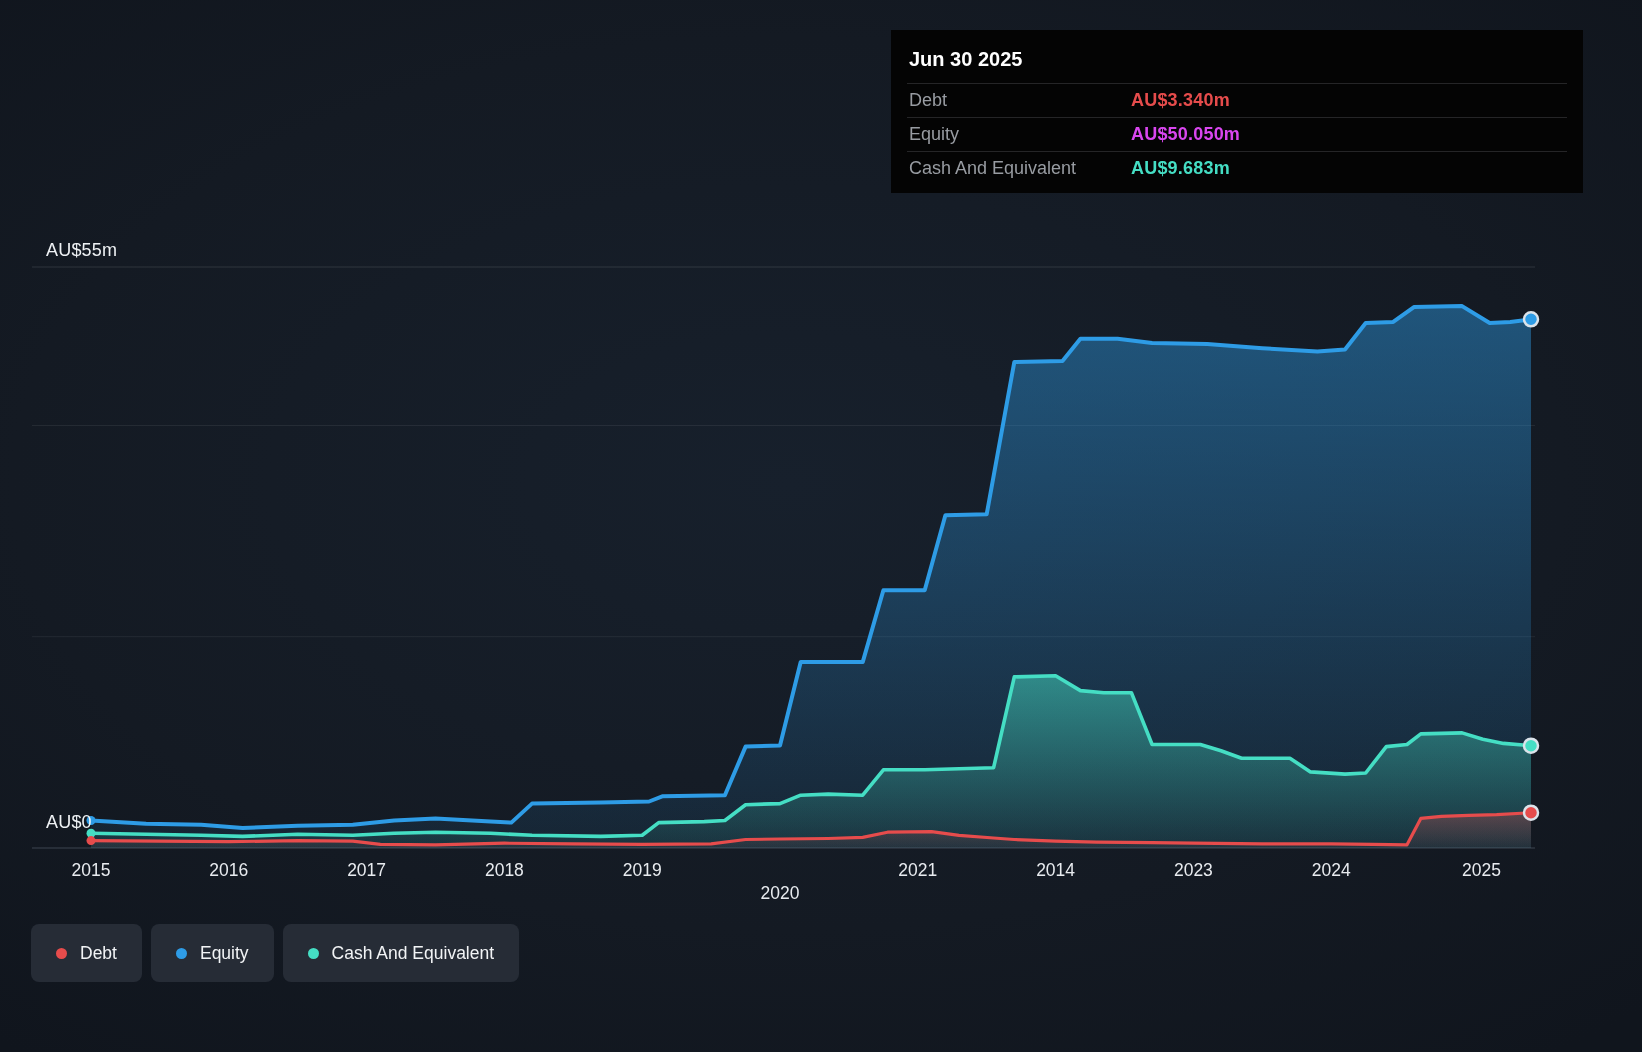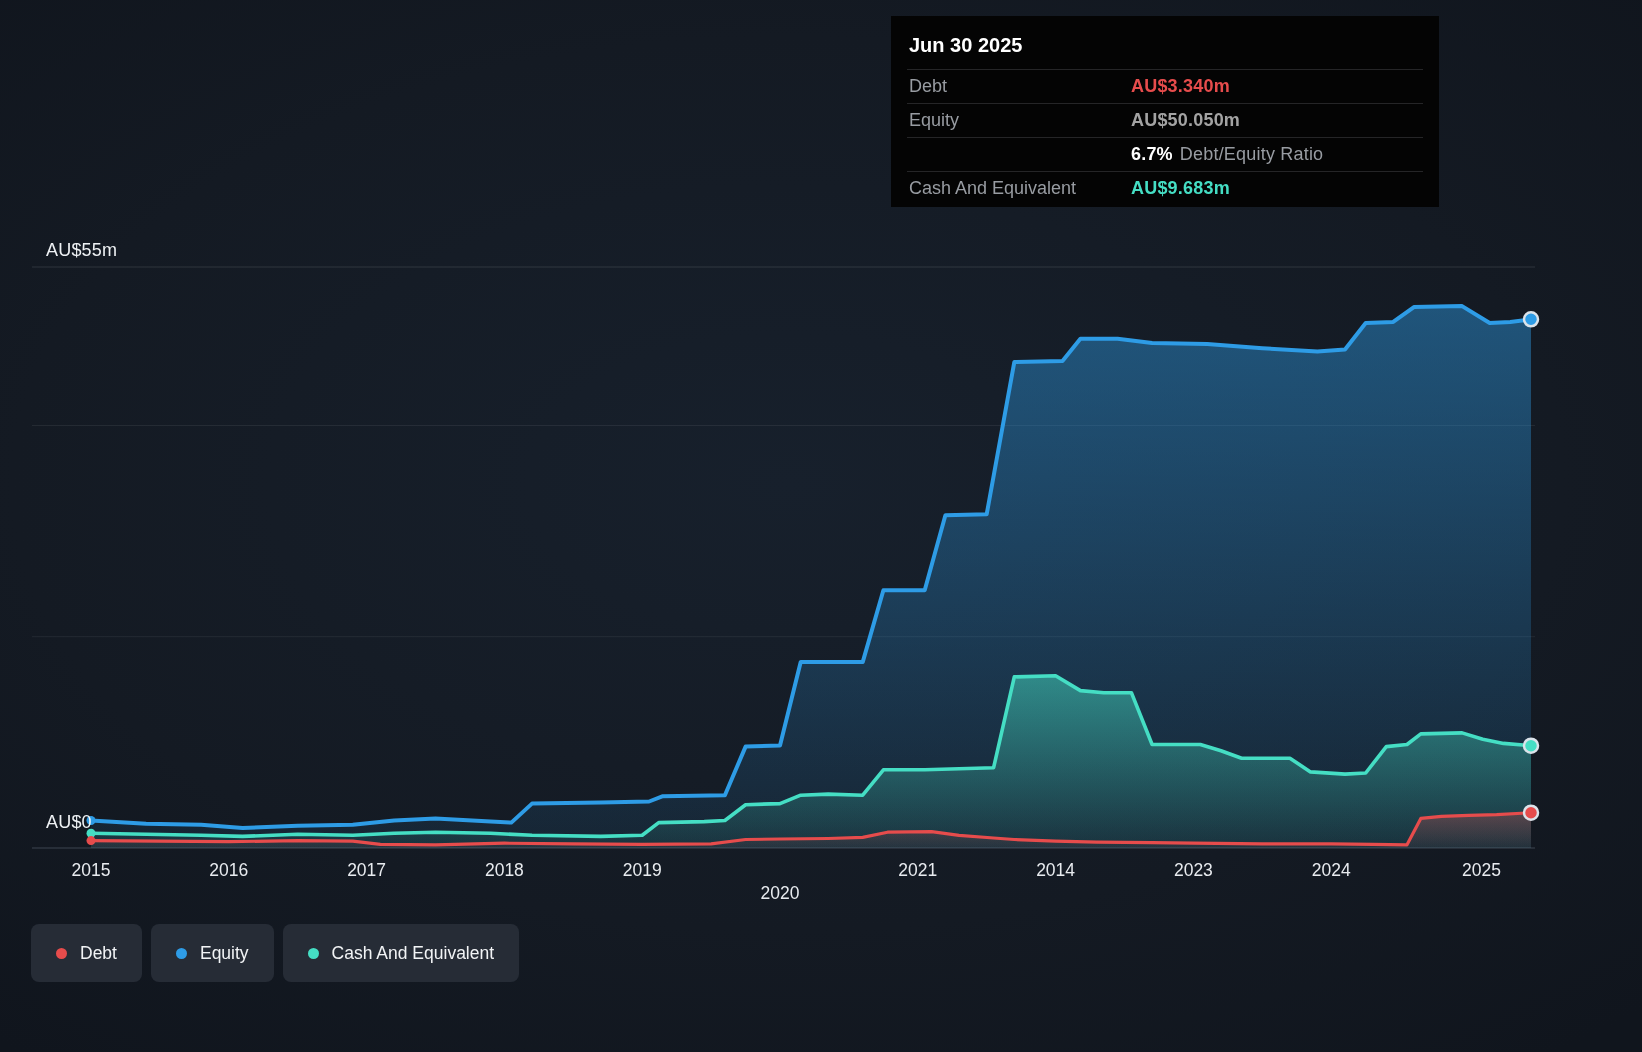--- a/index.html
+++ b/index.html
@@ -7,22 +7,22 @@
     font-family:"Liberation Sans",sans-serif}
   .page{position:relative;width:1642px;height:1052px;
     background:radial-gradient(ellipse 1250px 720px at 48% 46%, #17202c 0%, #141a23 62%, #10151d 100%)}
   #chart-svg{position:absolute;left:0;top:0;display:block}
   .y-label{position:absolute;color:#eef1f4;font-size:18px;letter-spacing:.2px;z-index:3}
   .y-label.top{left:46px;top:240px}
   .y-label.zero{left:46px;top:812px}
   #x-axis{position:absolute;left:0;top:0;z-index:3}
   .x-tick{position:absolute;top:860px;width:64px;text-align:center;color:#e8ebef;font-size:17.5px}
   
-  .tooltip{position:absolute;left:891px;top:16px;width:548px;background:#040404;
-    padding:8px 16px 2px 16px;z-index:6}
+  .tooltip{position:absolute;left:891px;top:30px;width:692px;background:#040404;
+    padding:8px 16px 8px 16px;z-index:6}
   .tt-title{color:#ffffff;font-size:20px;font-weight:bold;padding:10px 2px 12px 2px}
   .tt-row{display:flex;align-items:center;border-top:1px solid #252527;
     padding:6px 2px;font-size:18px;min-height:33px}
   .tt-label{width:222px;flex:0 0 auto;color:#989c a1;color:#989ca2}
   .tt-value{font-weight:bold;letter-spacing:.2px}
   .ratio-strong{color:#ffffff;font-weight:bold}
   .ratio-rest{color:#989ca2;font-weight:normal;margin-left:7px}
   
   .legend{position:absolute;left:31px;top:924px;display:flex;gap:9px;z-index:4}
   .pill{display:flex;align-items:center;gap:13px;background:#262c36;border-radius:8px;
@@ -35,27 +35,21 @@
 <div class="page">
 
   <div class="tooltip">
     <div class="tt-title">Jun 30 2025</div>
     <div class="tt-row">
       <span class="tt-label">Debt</span>
       <span class="tt-value" style="color: rgb(230, 76, 76);">AU$3.340m</span>
     </div>
     <div class="tt-row">
       <span class="tt-label">Equity</span>
-      <span class="tt-value" style="color: #a3a3a3;">AU$50.050m</span>
-    </div>
-    <div class="tt-row">
-      <span class="tt-label"></span>
-      <span class="tt-value">
-        <span class="ratio-strong">6.7%</span><span class="ratio-rest">Debt/Equity Ratio</span>
-      </span>
+      <span class="tt-value" style="color: #d946ef;">AU$50.050m</span>
     </div>
     <div class="tt-row">
       <span class="tt-label">Cash And Equivalent</span>
       <span class="tt-value" style="color: rgb(69, 222, 196);">AU$9.683m</span>
     </div>
   </div>
 
   <div class="y-label top">AU$55m</div>
   <div class="y-label zero">AU$0</div>
 

